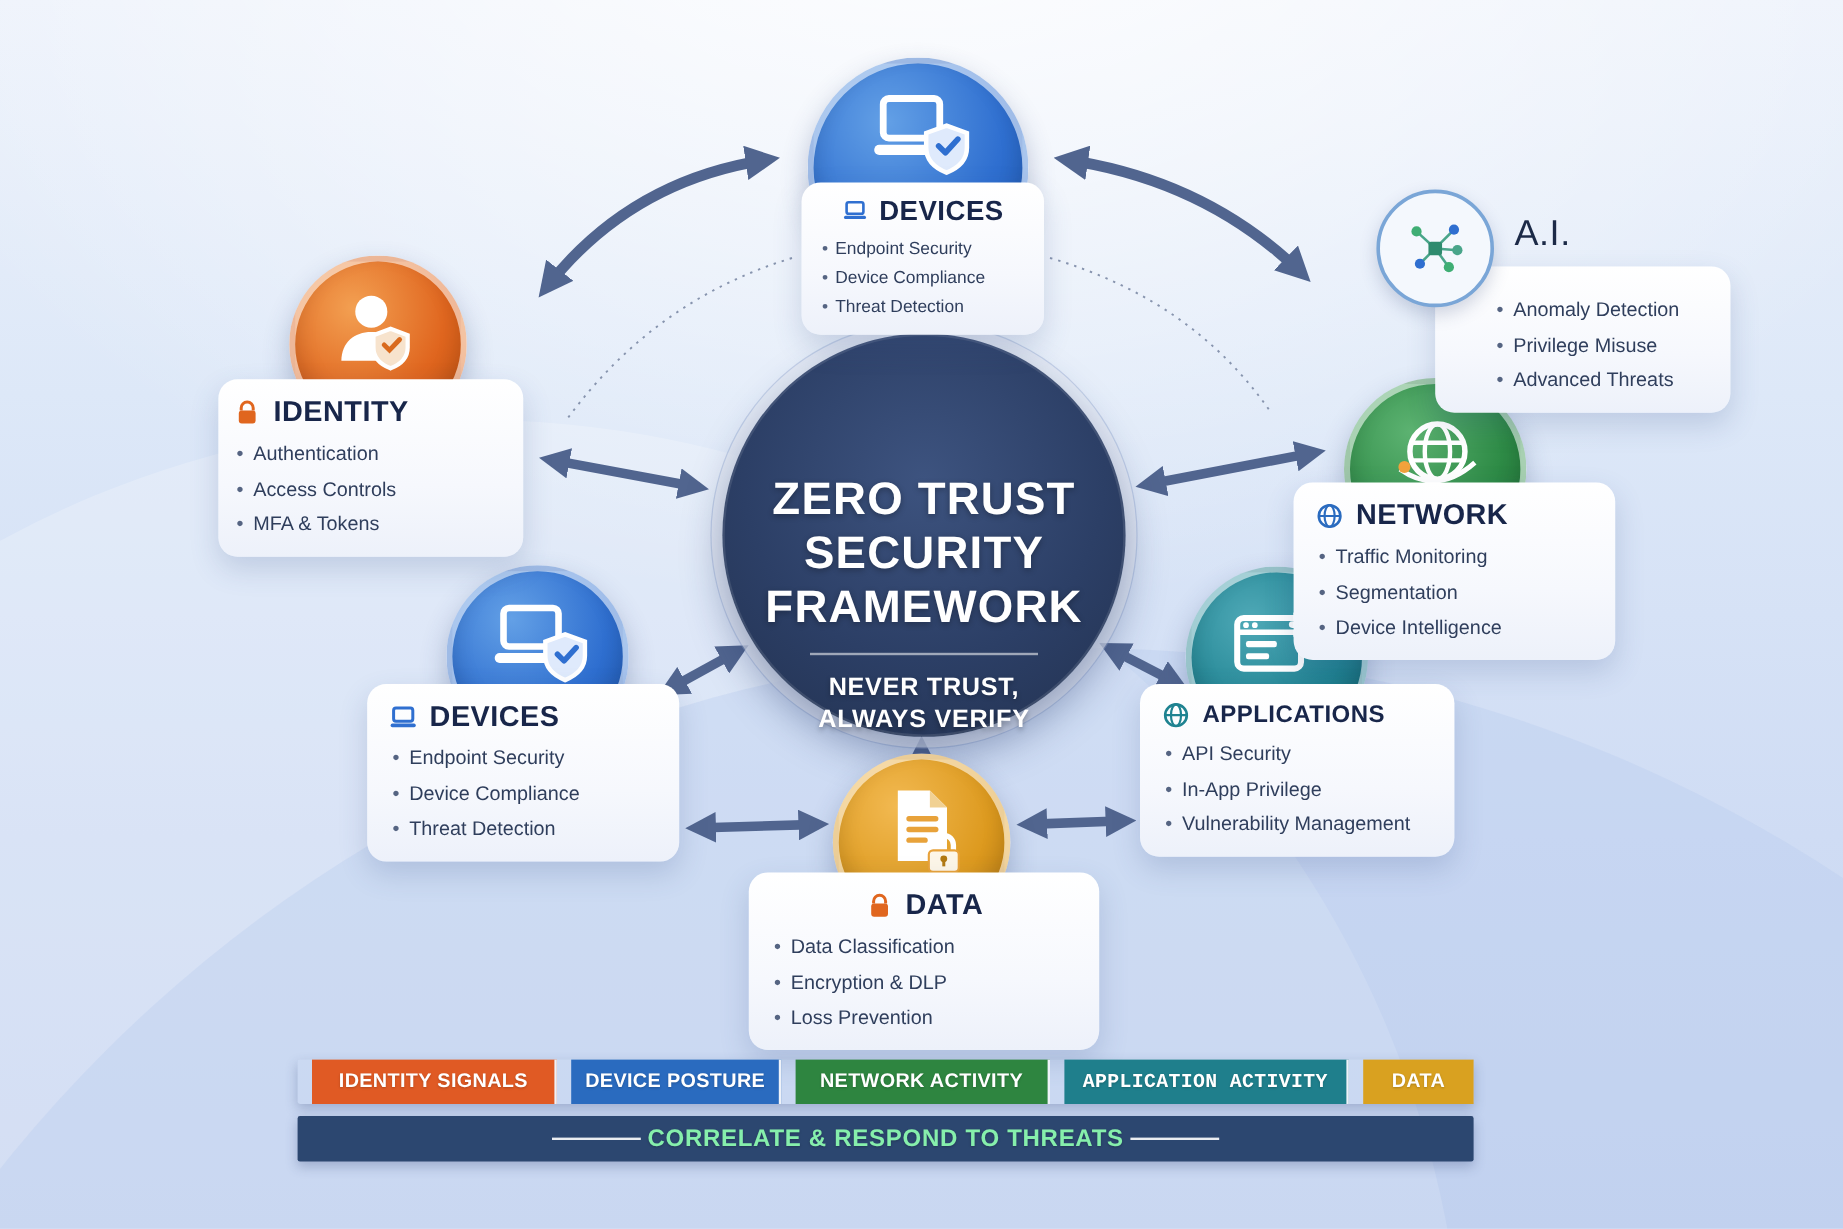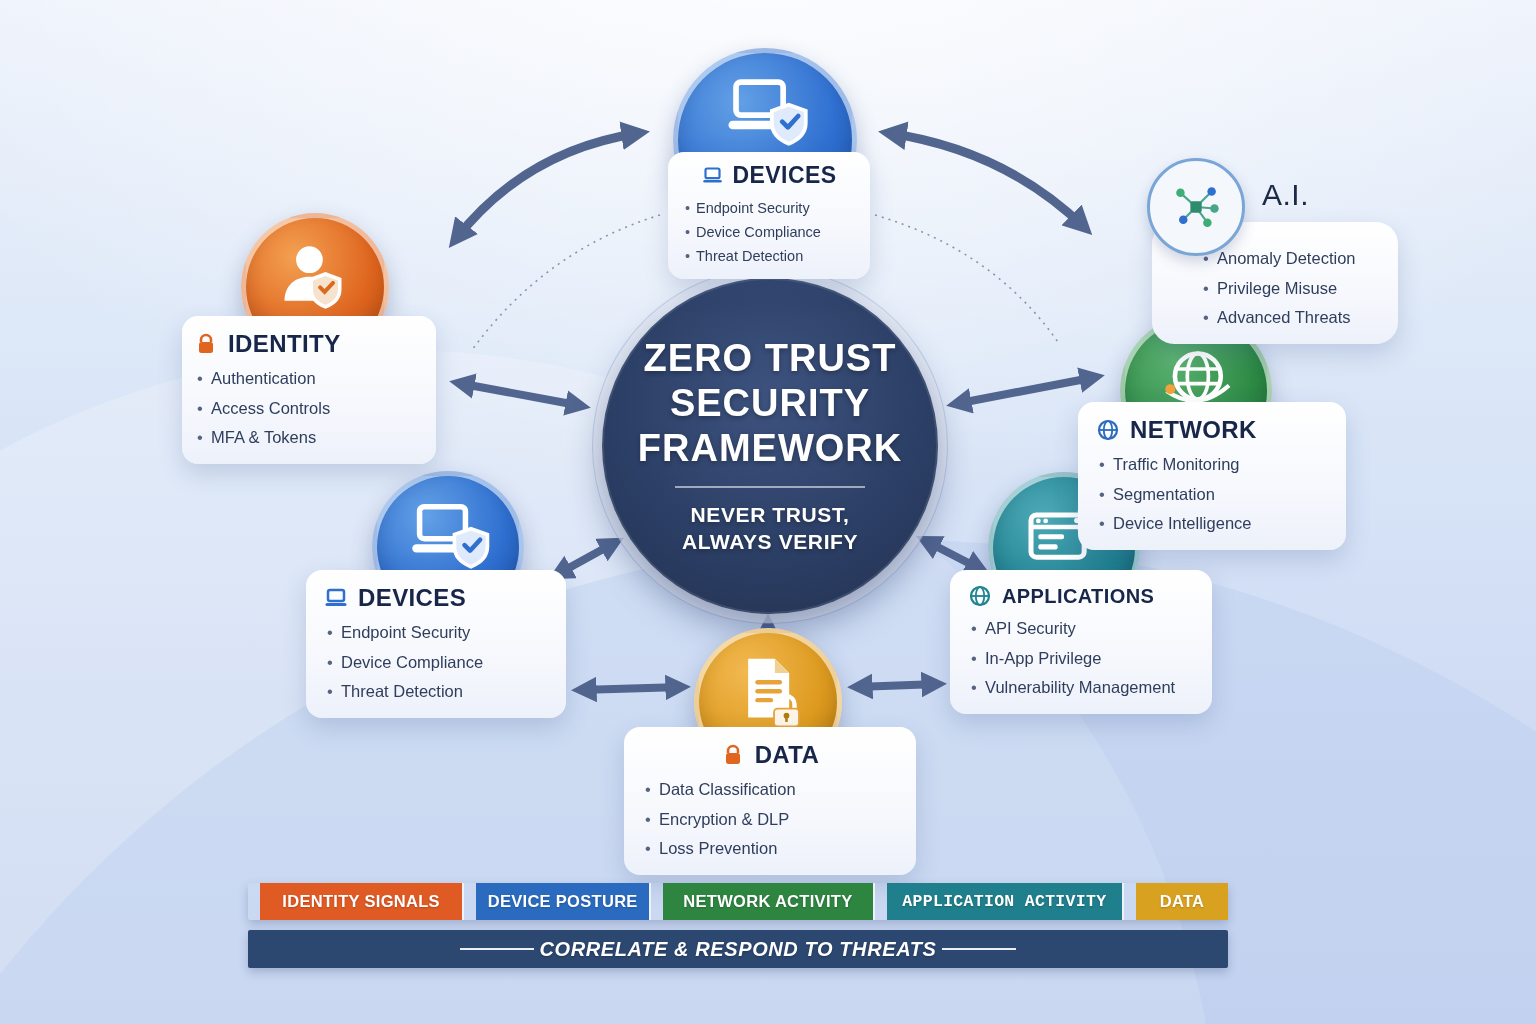--- a/index.html
+++ b/index.html
@@ -53,56 +53,56 @@
   .card li { position:relative; padding-left:17px; font-size:16.5px; color:#2f3e5c;
     margin-top:9px; line-height:1.25; }
   .card li::before { content:"•"; position:absolute; left:3px; top:0; color:#556482; }
 
   .card-devices-top { left:668px; top:152px; width:202px; padding:10px 14px 14px 14px; }
   .card-devices-top .card-title { justify-content:center; font-size:23px; }
   .card-devices-top .card-title .mini-icon { width:21px; height:21px; }
   .card-devices-top li { font-size:14.5px; margin-top:6px; padding-left:14px; }
   .card-identity { left:182px; top:316px; width:254px;padding-left:12px; }
   .card-devices-left { left:306px; top:570px; width:260px; }
-  .card-ai { left:1152px; top:222px; width:246px; padding:16px 16px 16px 48px;border-radius:22px; }
+  .card-ai { left:1196px; top:222px; width:246px; padding:16px 16px 16px 48px; }
   .card-ai li:first-child { margin-top:0; }
   .card-network { left:1078px; top:402px; width:268px; }
   .card-applications { left:950px; top:570px; width:262px; }
   .card-applications .card-title { font-size:20px; }
   .card-data { left:624px; top:727px; width:292px; }
   .card-data .card-title { justify-content:center; }
 
   .ai-label { position:absolute; left:1262px; top:178px; z-index:4; font-weight:400; font-size:30px;
     color:#1c2a47; letter-spacing:.5px; }
 
   
   .center-circle { position:absolute; left:602px; top:278px; width:336px; height:336px; border-radius:50%;
-    z-index:2; display:flex; flex-direction:column; align-items:center; justify-content:center;
+    z-index:2; display:flex; flex-direction:column; align-items:center; justify-content:flex-end;
     text-align:center; color:#fff;
     background:radial-gradient(circle at 50% 36%,#3d537f 0%,#2c3f66 55%,#22314f 100%);
     box-shadow:0 16px 34px rgba(35,55,105,.40), 0 0 0 9px rgba(255,255,255,.55), 0 0 0 10px rgba(150,170,210,.45),
       inset 0 0 0 2px rgba(255,255,255,.10); }
   .center-title { font-size:38px; font-weight:700; line-height:1.18; letter-spacing:1px;
     text-shadow:0 2px 5px rgba(0,0,0,.30); }
   .center-divider { width:190px; height:2px; background:rgba(255,255,255,.55); margin:15px 0 13px 0; }
   .center-sub { font-size:21px; font-weight:700; line-height:1.32; letter-spacing:.6px;
     text-shadow:0 2px 4px rgba(0,0,0,.28); }
 
   
   .signals-bar { position:absolute; left:248px; top:883px; width:980px; height:37px; display:flex;
     z-index:3; border-radius:2px; box-shadow:0 4px 10px rgba(50,70,120,.28); }
   .segment { display:flex; align-items:center; justify-content:center; color:#fff; font-weight:700;
     font-size:16.5px; letter-spacing:.3px; border-right:2px solid #eef2f9; text-shadow:0 1px 2px rgba(0,0,0,.22);margin-left:12px; }
   .segment:last-child { border-right:none; }
   .seg-0 { width:22.2%; } .seg-1 { width:19.0%; } .seg-2 { width:23.0%; } .seg-3 { width:25.8%; } .seg-4 { width:10.0%; }
 
   .footer-bar { position:absolute; left:248px; top:930px; width:980px; height:38px; display:flex;
-    align-items:center; justify-content:center; gap:6px; z-index:3; color:#ffffff; font-weight:700;
+    align-items:center; justify-content:center; gap:6px; z-index:3; color:#86efac; font-weight:700;
     font-size:20px; letter-spacing:.6px; border-radius:2px; box-shadow:0 4px 10px rgba(50,70,120,.28);
-    text-shadow:0 1px 2px rgba(0,0,0,.25);font-style:italic; }
+    text-shadow:0 1px 2px rgba(0,0,0,.25); }
   .footer-line { width:74px; height:2px; background:rgba(255,255,255,.9); }
 </style>
 </head>
 <body>
 
 <div class="stage">
   <div class="bg-halo"></div>
   <div class="bg-arc1"></div>
   <div class="bg-arc2"></div>
 

